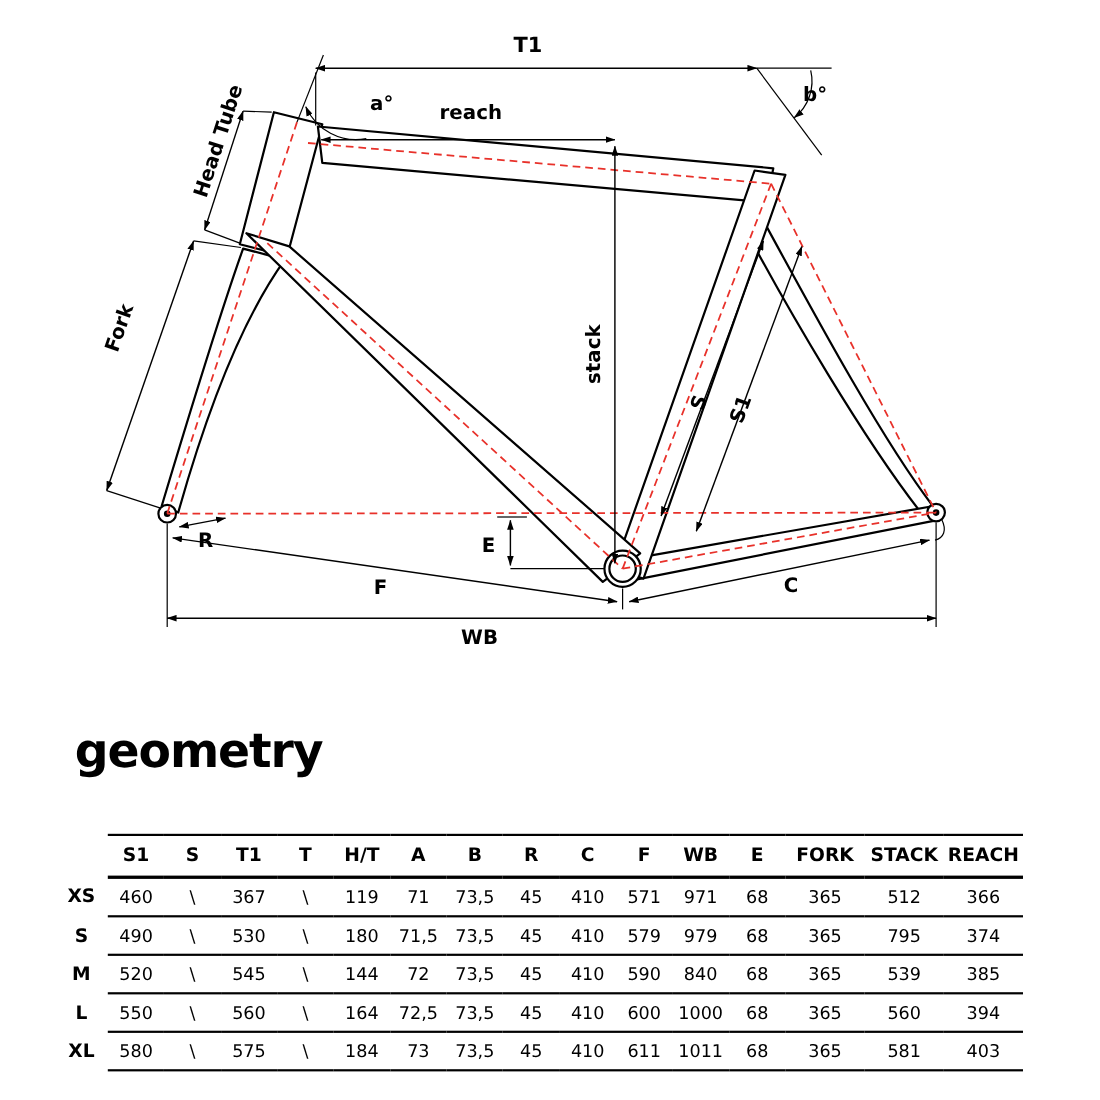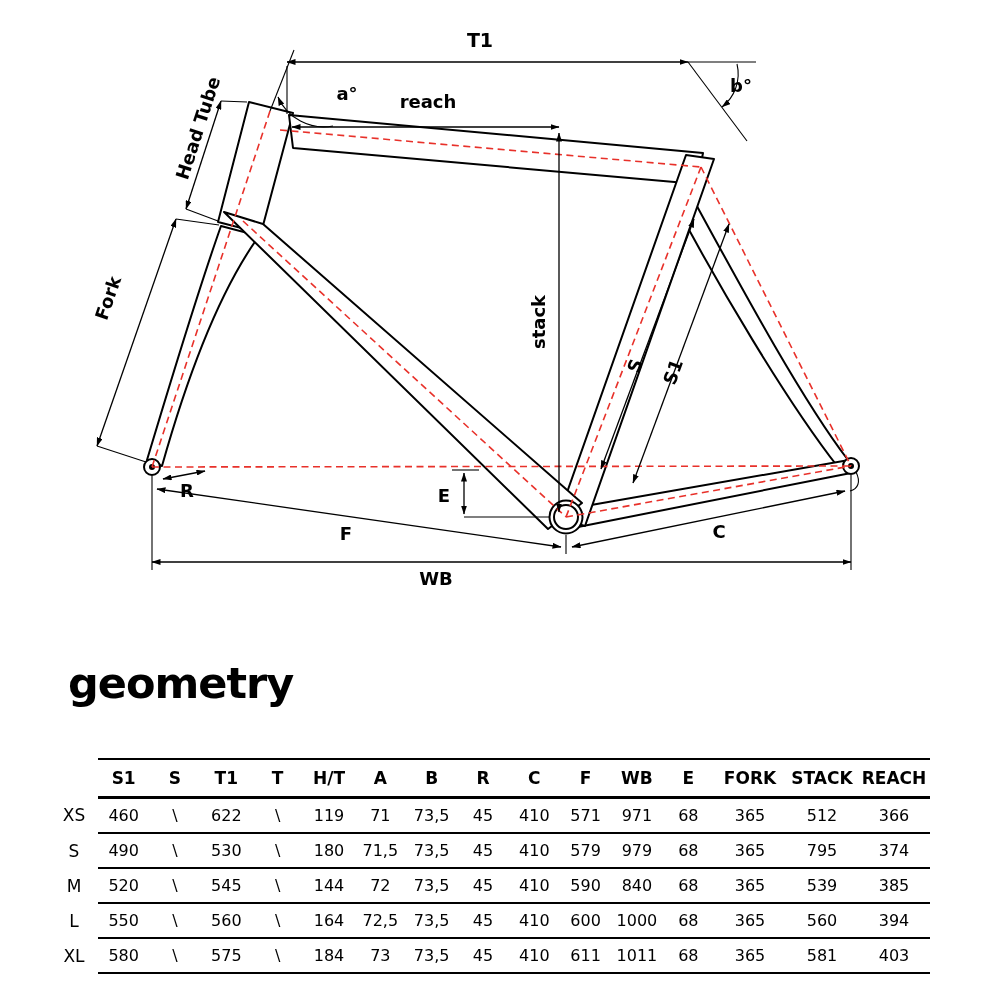--- a/index.html
+++ b/index.html
@@ -12,21 +12,21 @@
   .red{stroke:var(--accent,#e8312a);stroke-width:1.6;fill:none;stroke-dasharray:7 4.5;}
   .dlabel{font:bold 18px "DejaVu Sans","Liberation Sans",sans-serif;fill:#000;text-anchor:middle;}
   .dlabel.big{font-size:19px;}
   #title{position:absolute;top:662px;left:68px;margin:0;font-size:43px;font-weight:bold;
          letter-spacing:-1px;line-height:1;}
   #tablewrap{position:absolute;top:758px;left:50px;width:880px;}
   table{border-collapse:collapse;width:100%;table-layout:fixed;}
   th,td{padding:0;text-align:center;font-size:16px;height:33px;vertical-align:middle;}
   thead th{font-weight:bold;font-size:17px;border-top:2px solid #000;border-bottom:3px solid #000;height:36px;}
   tbody td{border-bottom:2px solid #000;}
-  th.rowlabel,th.corner{border:none;font-weight:normal;font-size:17px;text-align:center;width:48px;}
+  th.rowlabel,th.corner{border:none;font-weight:bold;font-size:17px;text-align:center;width:48px;}
 </style>
 </head>
 <body>
 
 <div id="page">
 
   <svg id="diagram" width="1000" height="620" viewBox="0 0 1000 620">
     <defs>
       <marker id="arr" markerWidth="9" markerHeight="6" refX="8.5" refY="3" orient="auto-start-reverse" markerUnits="userSpaceOnUse">
         <path d="M0,0 L9,3 L0,6 Z" fill="#000"></path>
@@ -144,21 +144,21 @@
             <th style="width: 72px;">FORK</th>
             <th style="width: 72px;">STACK</th>
             <th style="width: 72px;">REACH</th>
           </tr>
       </thead>
       <tbody>
           <tr>
             <th class="rowlabel">XS</th>
             <td>460</td>
             <td>\</td>
-            <td>622</td>
+            <td>367</td>
             <td>\</td>
             <td>119</td>
             <td>71</td>
             <td>73,5</td>
             <td>45</td>
             <td>410</td>
             <td>571</td>
             <td>971</td>
             <td>68</td>
             <td>365</td>

